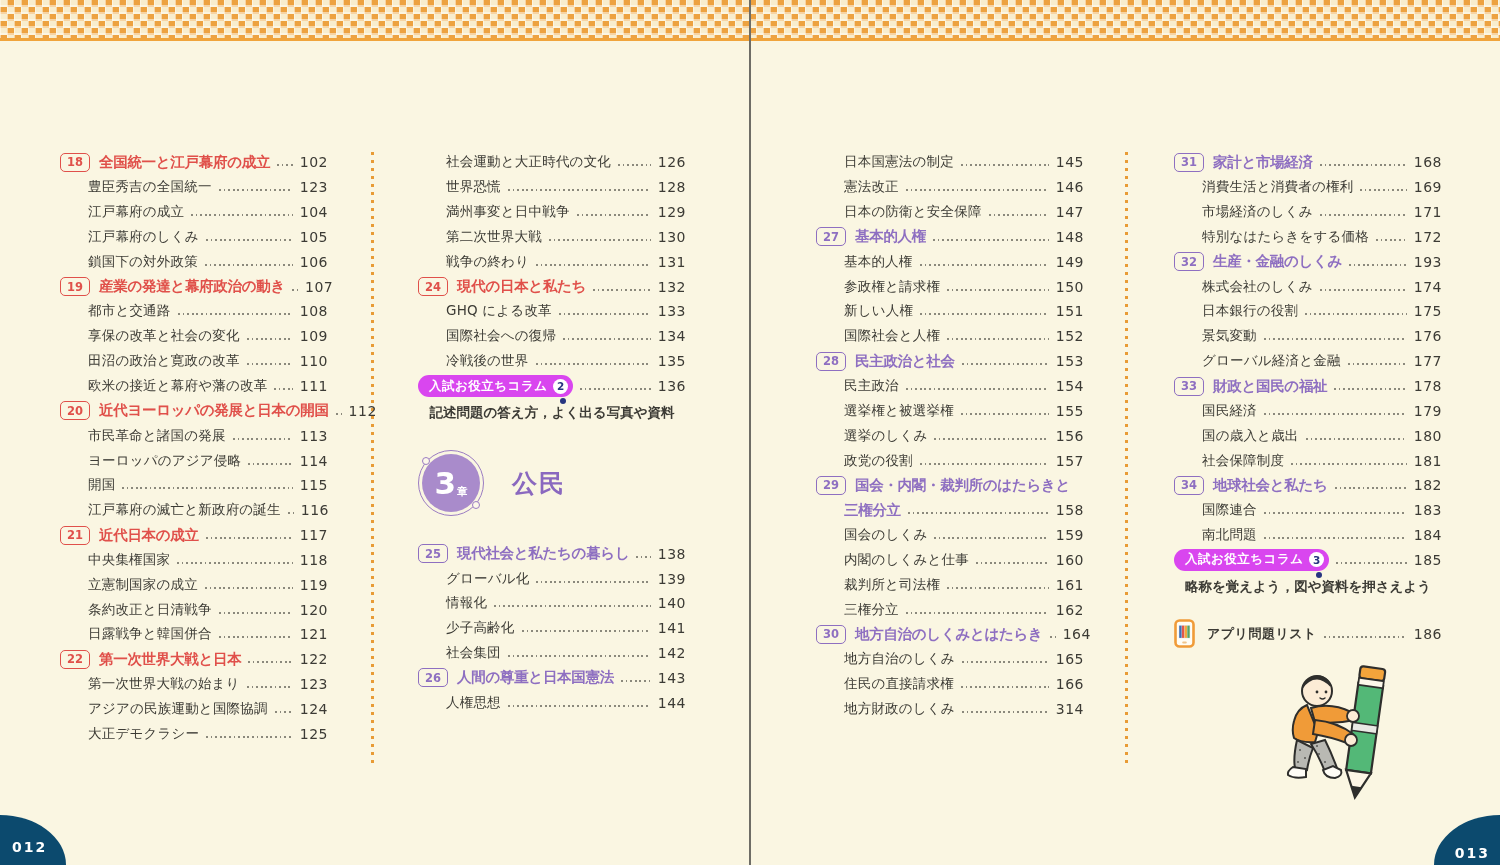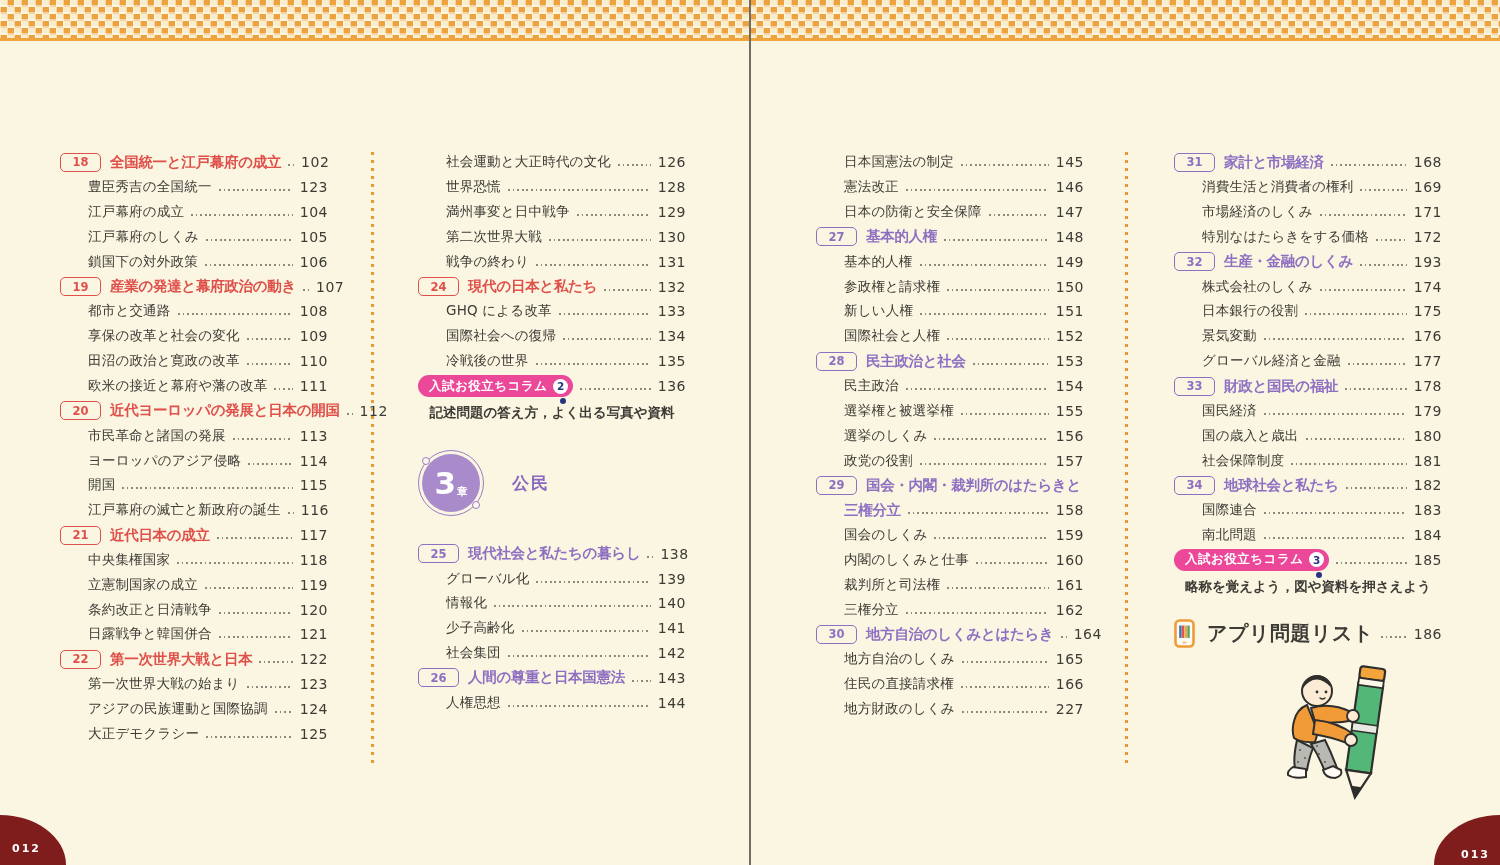--- a/index.html
+++ b/index.html
@@ -23,72 +23,72 @@
   
   .gutter-line{position:absolute;top:0;bottom:0;left:749px;width:2px;background:#6e6d66;}
   .dotted-sep{
     position:absolute;top:152px;height:612px;width:4px;
     background-image:repeating-linear-gradient(180deg,#e89b35 0 3px,transparent 3px 8px);
     background-size:3px 8px;background-repeat:repeat-y;background-position:center top;
   }
   .dotted-sep.left{left:370px;}
   .dotted-sep.right{left:1124px;}
   
-  .corner-tab{position:absolute;bottom:0;background:#7f1d1d;color:#fff;
-    font-size:11px;font-weight:600;letter-spacing:2px;}
+  .corner-tab{position:absolute;bottom:0;background:#0c4a6e;color:#fff;
+    font-size:14px;font-weight:600;letter-spacing:2px;}
   .corner-tab.left{left:0;width:66px;height:50px;border-top-right-radius:100% 100%;
     display:flex;align-items:flex-end;padding:0 0 10px 12px;box-sizing:border-box;}
   .corner-tab.right{right:0;width:66px;height:50px;border-top-left-radius:100% 100%;
     display:flex;align-items:flex-end;justify-content:flex-end;padding:0 10px 4px 0;box-sizing:border-box;}
   
   .col{position:absolute;top:150px;width:268px;}
   .col.c1{left:60px;}
   .col.c2{left:418px;}
   .col.c3{left:816px;}
   .col.c4{left:1174px;}
   .row{height:24.85px;display:flex;align-items:center;white-space:nowrap;}
-  .badge{flex:0 0 auto;width:41px;height:19px;border:1.5px solid currentColor;border-radius:5px;
+  .badge{flex:0 0 auto;width:30px;height:19px;border:1.5px solid currentColor;border-radius:5px;
     display:flex;align-items:center;justify-content:center;
     font-size:11.5px;font-weight:700;margin-right:9px;box-sizing:border-box;}
   .sec{font-weight:700;}
   .sec.history{color:#e0504a;}
   .sec.civics{color:#8e6fc1;}
   .sec .title{font-size:14.5px;letter-spacing:-0.3px;}
   .sub{color:#3c3b35;}
   .sub .title{font-size:13.5px;letter-spacing:0.2px;margin-left:28px;}
   .sub2 .title{margin-left:28px;}
   .leader{flex:1 1 auto;min-width:6px;height:2px;margin:0 7px;transform:translateY(3px);
     background-image:repeating-linear-gradient(90deg,#8b897c 0 1.8px,transparent 1.8px 4.6px);}
   .pg{flex:0 0 auto;color:#3c3b35;font-size:14px;font-weight:500;letter-spacing:0.5px;}
   
   .pill{flex:0 0 auto;display:inline-flex;align-items:center;gap:6px;height:22px;
-    background:#ec4899;color:#fff;border-radius:12px;padding:0 5px 0 11px;
+    background:#d946ef;color:#fff;border-radius:12px;padding:0 5px 0 11px;
     font-size:12.5px;font-weight:700;letter-spacing:0.5px;}
   .pillnum{width:15px;height:15px;border-radius:50%;background:#fff;color:#273580;
     display:flex;align-items:center;justify-content:center;font-size:10.5px;font-weight:700;}
   
   .bullet{color:#3c3b35;font-size:13.5px;font-weight:600;flex-direction:column;}
   .bullet .dot{width:6px;height:6px;border-radius:50%;background:#273580;
     margin:0 8px 0 30px;flex:0 0 auto;}
   
   .chapter{height:96px;display:flex;align-items:center;margin:12px 0 10px 0;}
   .chapcircle{position:relative;width:66px;height:66px;flex:0 0 auto;}
   .chapcircle .ring{position:absolute;inset:0;border:1.8px solid #9b7cc2;border-radius:50%;}
   .chapcircle .fill{position:absolute;inset:4px;background:#a98bcb;border-radius:50%;
     display:flex;align-items:center;justify-content:center;color:#fff;}
   .chapnum{font-size:31px;font-weight:700;line-height:1;}
   .chapsuffix{font-size:10.5px;font-weight:700;align-self:flex-end;margin:0 0 13px 1px;}
   .chapdot{position:absolute;width:6px;height:6px;background:#fdf8ea;border:1.5px solid #9b7cc2;
     border-radius:50%;}
   .chapdot.tl{left:4px;top:7px;}
   .chapdot.br{right:4px;bottom:7px;}
-  .chaptitle{font-size:17px;font-weight:700;color:#8a68bf;margin-left:28px;letter-spacing:2px;}
+  .chaptitle{font-size:25px;font-weight:700;color:#8a68bf;margin-left:28px;letter-spacing:2px;}
   
   .app{font-weight:700;}
-  .app .title{font-size:20px;margin-left:12px;letter-spacing:0.5px;}
+  .app .title{font-size:13px;margin-left:12px;letter-spacing:0.5px;}
   .app .icon{flex:0 0 auto;display:flex;align-items:center;}
   
   .illus-wrap{display:flex;justify-content:center;padding:8px 0 0 70px;}
   .spacer{width:100%;}
 </style>
 </head>
 <body>
 
 <div class="top-band"></div>
 <div class="gutter-line"></div>
@@ -440,21 +440,21 @@
       <span class="pg">165</span>
     </div>
     <div class="row sub">
       <span class="title">住民の直接請求権</span>
       <span class="leader"></span>
       <span class="pg">166</span>
     </div>
     <div class="row sub">
       <span class="title">地方財政のしくみ</span>
       <span class="leader"></span>
-      <span class="pg">227</span>
+      <span class="pg">314</span>
     </div>
   </div>
 <div class="col c4">
     <div class="row sec civics">
       <span class="badge">31</span>
       <span class="title">家計と市場経済</span>
       <span class="leader"></span>
       <span class="pg">168</span>
     </div>
     <div class="row sub">

